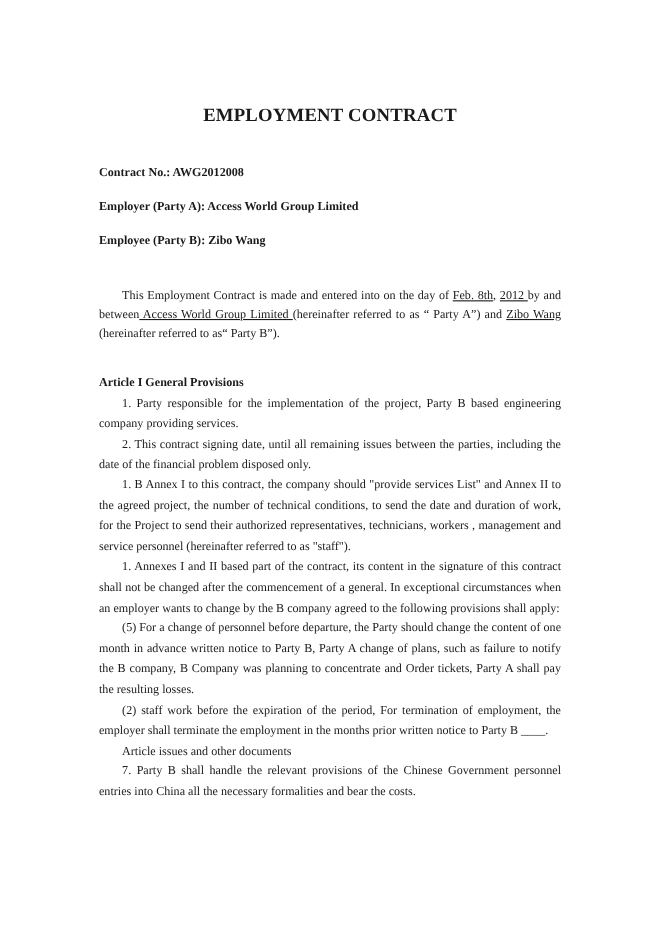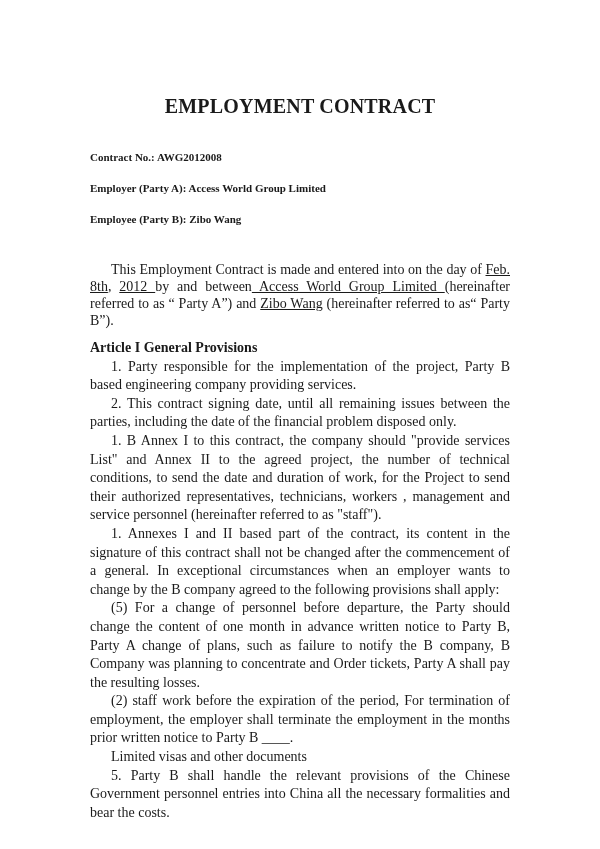--- a/index.html
+++ b/index.html
@@ -21,41 +21,41 @@
       top: 0;
       width: 420px;
     }
     .title {
       position: absolute;
       top: 95px;
       left: 0;
       width: 420px;
       text-align: center;
       font-weight: bold;
-      font-size: 20px;
+      font-size: 17px;
       letter-spacing: 0.2px;
       margin: 0;
     }
     .meta {
       position: absolute;
       left: 0;
       font-weight: bold;
       font-size: 11px;
       margin: 0;
       white-space: nowrap;
     }
     .meta.contract-no { top: 151px; }
     .meta.employer { top: 182px; }
     .meta.employee { top: 213px; }
 
     .body-text {
       position: absolute;
       left: 0;
       width: 420px;
-      font-size: 14px;
+      font-size: 11px;
       line-height: 17px;
       text-align: justify;
       margin: 0;
     }
     .intro {
       top: 261px;
     }
     .intro p {
       margin: 0;
       text-indent: 21px;
@@ -97,17 +97,17 @@
   </div>
 
   <div class="body-text articles">
     <p class="heading">Article I General Provisions</p>
     <p>1. Party responsible for the implementation of the project, Party B based engineering company providing services.</p>
     <p>2. This contract signing date, until all remaining issues between the parties, including the date of the financial problem disposed only.</p>
     <p>1. B Annex I to this contract, the company should "provide services List" and Annex II to the agreed project, the number of technical conditions, to send the date and duration of work, for the Project to send their authorized representatives, technicians, workers , management and service personnel (hereinafter referred to as "staff").</p>
     <p>1. Annexes I and II based part of the contract, its content in the signature of this contract shall not be changed after the commencement of a general. In exceptional circumstances when an employer wants to change by the B company agreed to the following provisions shall apply:</p>
     <p>(5) For a change of personnel before departure, the Party should change the content of one month in advance written notice to Party B, Party A change of plans, such as failure to notify the B company, B Company was planning to concentrate and Order tickets, Party A shall pay the resulting losses.</p>
     <p>(2) staff work before the expiration of the period, For termination of employment, the employer shall terminate the employment in the months prior written notice to Party B ____.</p>
-    <p>Limited visas and other documents</p>
-    <p>5. Party B shall handle the relevant provisions of the Chinese Government personnel entries into China all the necessary formalities and bear the costs.</p>
+    <p>Article issues and other documents</p>
+    <p>7. Party B shall handle the relevant provisions of the Chinese Government personnel entries into China all the necessary formalities and bear the costs.</p>
   </div>
 
 </div>
 
 </body></html>

